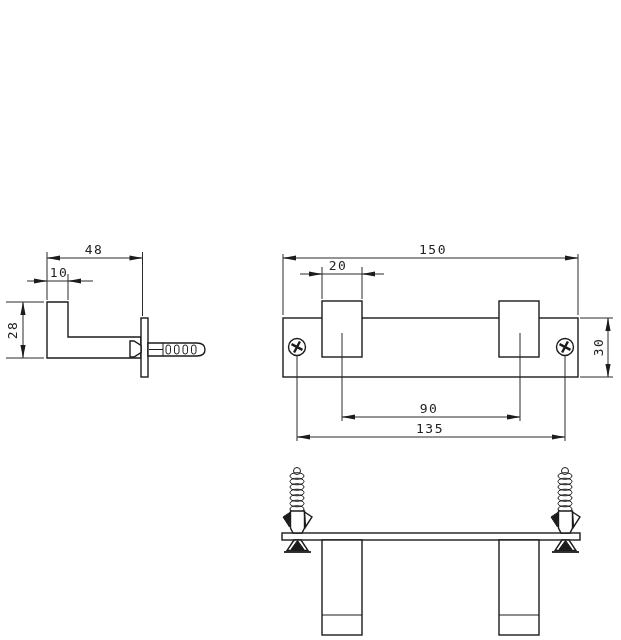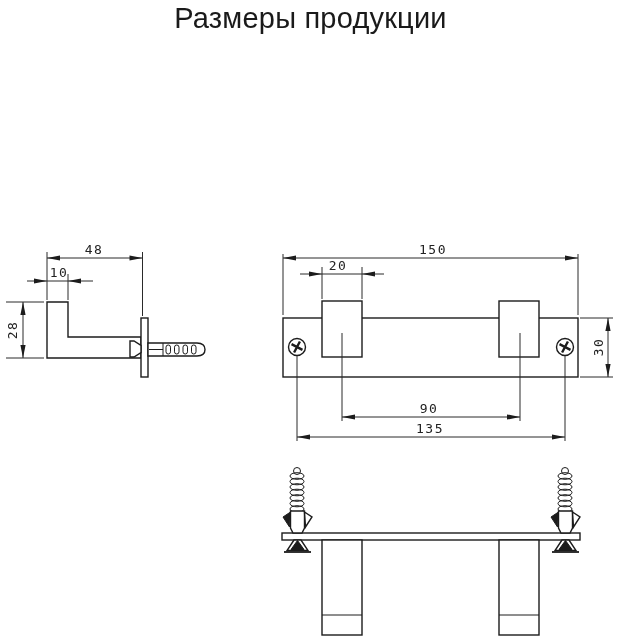--- a/index.html
+++ b/index.html
@@ -33,21 +33,20 @@
     font-size: 13px;
     letter-spacing: 1.5px;
     fill: #222222;
   }
 </style>
 </head>
 <body>
 
 <div class="page">
 
-  <div class="title">Размеры продукции</div>
 
   <svg width="621" height="640" viewBox="0 0 621 640">
 
     <g>
 
       <path class="outline" d="M47,302 H68 V337 H141 V358 H47 Z"></path>
 
       <rect class="outline" x="141" y="318" width="7" height="59"></rect>
 
       <path class="outline" d="M130,341 L134,341 L141,345.5 L141,352.5 L134,357 L130,357 Z"></path>

